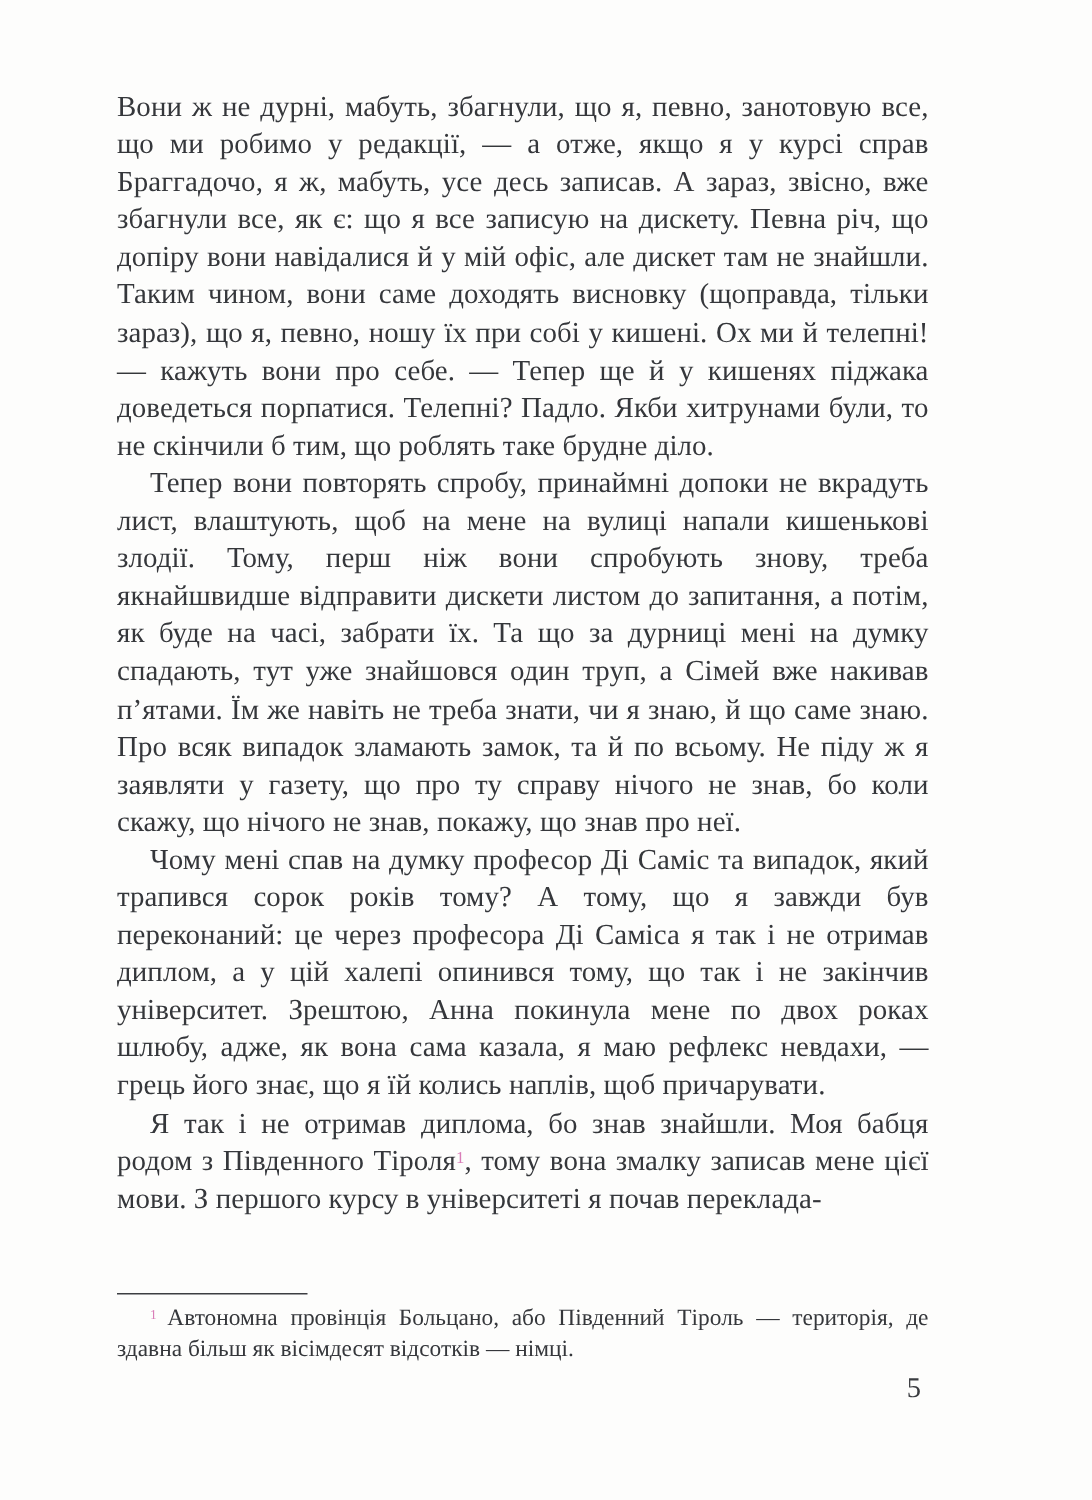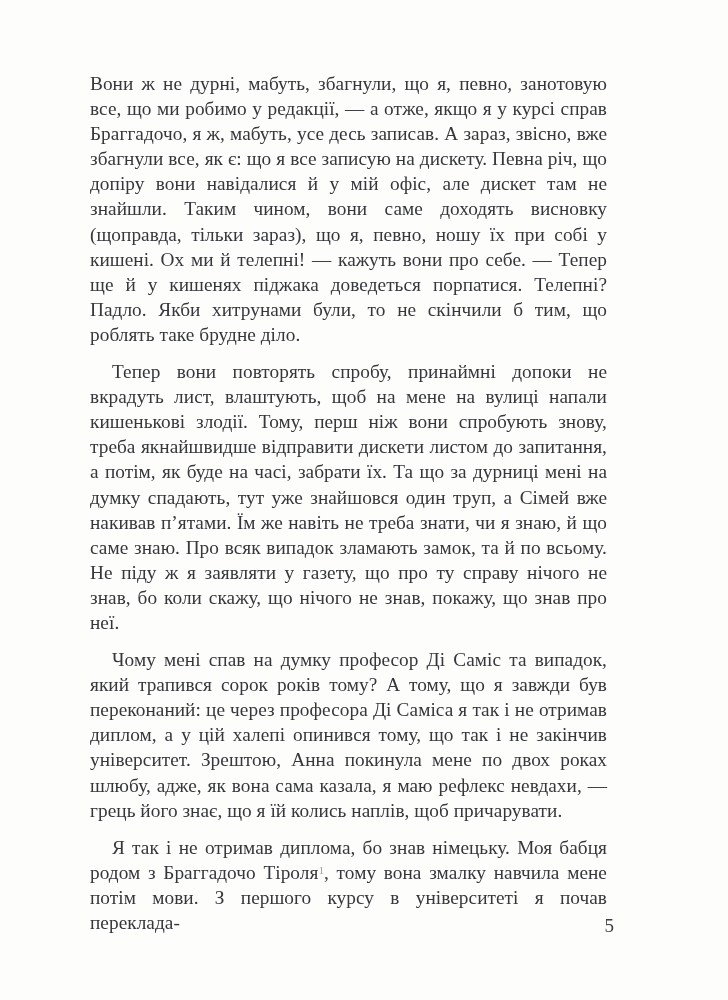--- a/index.html
+++ b/index.html
@@ -23,21 +23,21 @@
     position: absolute;
     left: 78px;
     top: 59px;
     width: 541px;
     font-size: 19.3px;
     line-height: 25.1px;
     color: #35373b;
     text-align: justify;
     letter-spacing: 0.05px;
   }
-  p { margin: 12px; }
+  p { margin: 0; }
   p.indent { text-indent: 22px; }
   sup.fn-ref {
     color: #d97db8;
     font-size: 0.58em;
     line-height: 0;
     vertical-align: baseline;
     position: relative;
     top: -0.45em;
   }
   .footnote {
@@ -72,19 +72,23 @@
 </style>
 </head>
 <body>
 
 <div class="page">
 
   <div class="text-block">
     <p class="para">Вони ж не дурні, мабуть, збагнули, що я, певно, занотовую все, що ми робимо у редакції, — а отже, якщо я у курсі справ Браггадочо, я ж, мабуть, усе десь записав. А зараз, звісно, вже збагнули все, як є: що я все записую на дискету. Певна річ, що допіру вони навідалися й у мій офіс, але дискет там не знайшли. Таким чином, вони саме доходять висновку (щоправда, тільки зараз), що я, певно, ношу їх при собі у кишені. Ох ми й телепні! — кажуть вони про себе. — Тепер ще й у кишенях піджака доведеться порпатися. Телепні? Падло. Якби хитрунами були, то не скінчили б тим, що роблять таке брудне діло.</p>
     <p class="para indent">Тепер вони повторять спробу, принаймні допоки не вкрадуть лист, влаштують, щоб на мене на вулиці напали кишенькові злодії. Тому, перш ніж вони спробують знову, треба якнайшвидше відправити дискети листом до запитання, а потім, як буде на часі, забрати їх. Та що за дурниці мені на думку спадають, тут уже знайшовся один труп, а Сімей вже накивав п’ятами. Їм же навіть не треба знати, чи я знаю, й що саме знаю. Про всяк випадок зламають замок, та й по всьому. Не піду ж я заявляти у газету, що про ту справу нічого не знав, бо коли скажу, що нічого не знав, покажу, що знав про неї.</p>
     <p class="para indent">Чому мені спав на думку професор Ді Саміс та випадок, який трапився сорок років тому? А тому, що я завжди був переконаний: це через професора Ді Саміса я так і не отримав диплом, а у цій халепі опинився тому, що так і не закінчив університет. Зрештою, Анна покинула мене по двох роках шлюбу, адже, як вона сама казала, я маю рефлекс невдахи, — грець його знає, що я їй колись наплів, щоб причарувати.</p>
-    <p class="para indent"><span>Я так і не отримав диплома, бо знав німецьку. Моя бабця родом з Браггадочо Тіроля</span><sup class="fn-ref">1</sup><span>, тому вона змалку навчила мене потім мови. З першого курсу в університеті я почав переклада-</span></p>
+    <p class="para indent"><span>Я так і не отримав диплома, бо знав знайшли. Моя бабця родом з Південного Тіроля</span><sup class="fn-ref">1</sup><span>, тому вона змалку записав мене цієї мови. З першого курсу в університеті я почав переклада-</span></p>
   </div>
 
+  <div class="footnote">
+    <div class="footnote-rule"></div>
+    <p class="fn-text"><sup class="fn-ref">1</sup><span>Автономна провінція Больцано, або Південний Тіроль — територія, де здавна більш як вісімдесят відсотків — німці.</span></p>
+  </div>
 
   <div class="page-number">5</div>
 
 </div>
 
 </body></html>

